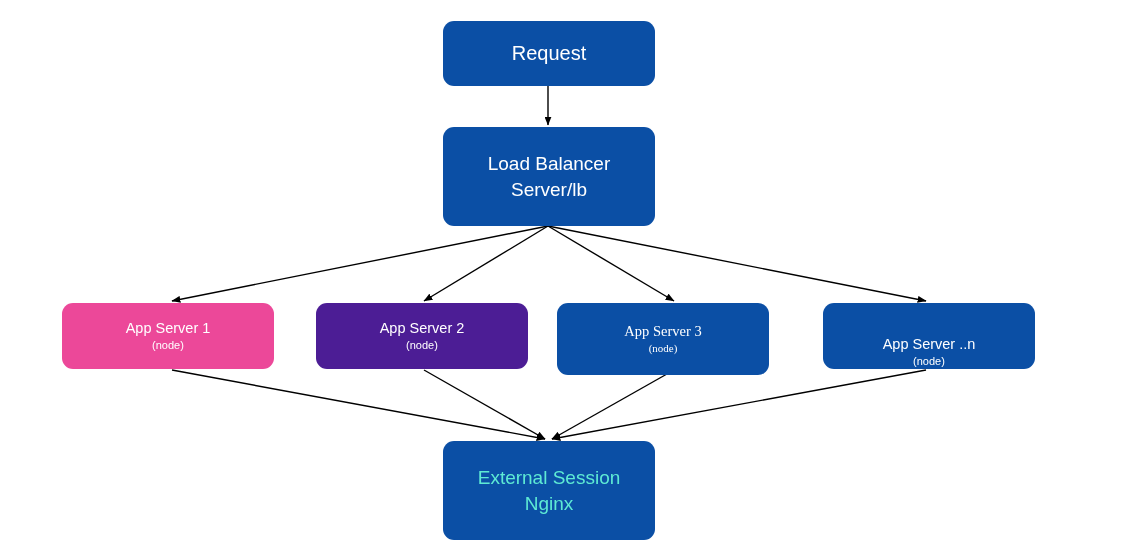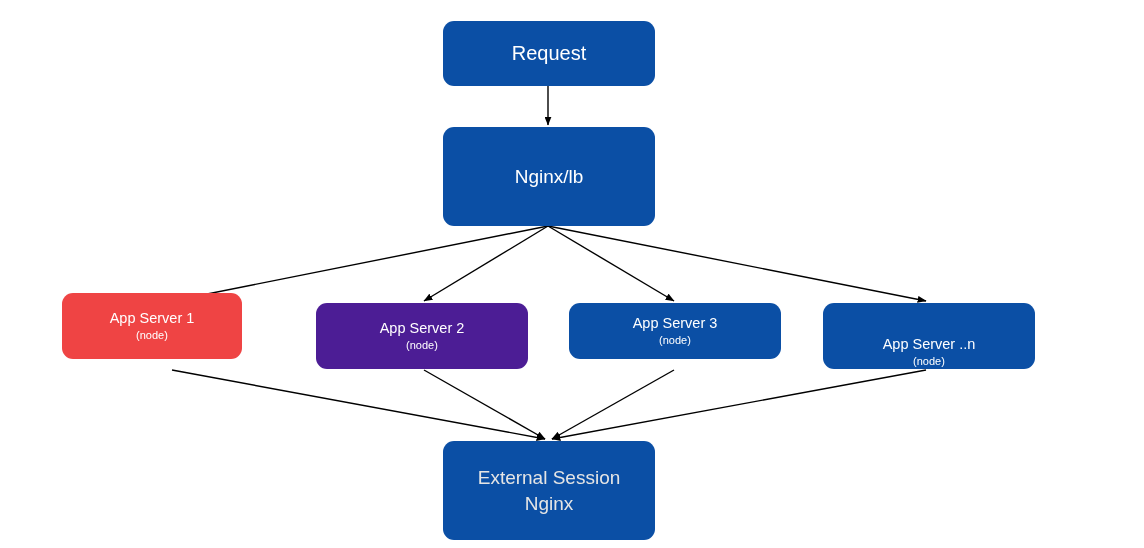--- a/index.html
+++ b/index.html
@@ -83,37 +83,38 @@
         <line x1="674" y1="370" x2="552" y2="439" stroke="#000000" stroke-width="1.4" marker-end="url(#arrowhead)"></line>
         <line x1="926" y1="370" x2="552" y2="439" stroke="#000000" stroke-width="1.4" marker-end="url(#arrowhead)"></line>
       </g>
   </svg>
 
   <div id="node-layer">
       <div class="node node-lg" style="left: 443px; top: 21px; width: 212px; height: 65px; background: rgb(11, 79, 165); color: rgb(255, 255, 255);">
         <span class="line1">Request</span>
       </div>
       <div class="node node-md" style="left: 443px; top: 127px; width: 212px; height: 99px; background: rgb(11, 79, 165); color: rgb(255, 255, 255);">
-        <span class="line2">Nginx/lb</span>
+        <span class="line1">Load Balancer</span>
+        <span class="line2">Server/lb</span>
       </div>
-      <div class="node node-sm" style="left: 62px; top: 293px; width: 180px; height: 66px; background: #ef4444; color: rgb(255, 255, 255);">
+      <div class="node node-sm" style="left: 62px; top: 303px; width: 212px; height: 66px; background: #ec4899; color: rgb(255, 255, 255);">
         <span class="line1">App Server 1</span>
         <span class="line2">(node)</span>
       </div>
       <div class="node node-sm" style="left: 316px; top: 303px; width: 212px; height: 66px; background: #4c1d95; color: rgb(255, 255, 255);">
         <span class="line1">App Server 2</span>
         <span class="line2">(node)</span>
       </div>
-      <div class="node node-sm" style="left: 569px; top: 303px; width: 212px; height: 56px; background: rgb(11, 79, 165); color: rgb(255, 255, 255);">
+      <div class="node node-sm" style="left: 557px; top: 303px; width: 212px; height: 72px; background: rgb(11, 79, 165); color: rgb(255, 255, 255); font-family: Liberation Serif, serif;">
         <span class="line1">App Server 3</span>
         <span class="line2">(node)</span>
       </div>
       <div class="node node-sm" style="left: 823px; top: 303px; width: 212px; height: 66px; background: rgb(11, 79, 165); color: rgb(255, 255, 255); justify-content: flex-end;">
         <span class="line1">App Server ..n</span>
         <span class="line2">(node)</span>
       </div>
-      <div class="node node-md" style="left: 443px; top: 441px; width: 212px; height: 99px; background: rgb(11, 79, 165); color: #e5e5e5;">
+      <div class="node node-md" style="left: 443px; top: 441px; width: 212px; height: 99px; background: rgb(11, 79, 165); color: #5eead4;">
         <span class="line1">External Session</span>
         <span class="line2">Nginx</span>
       </div>
     </div>
 
 </div>
 
 </body></html>

